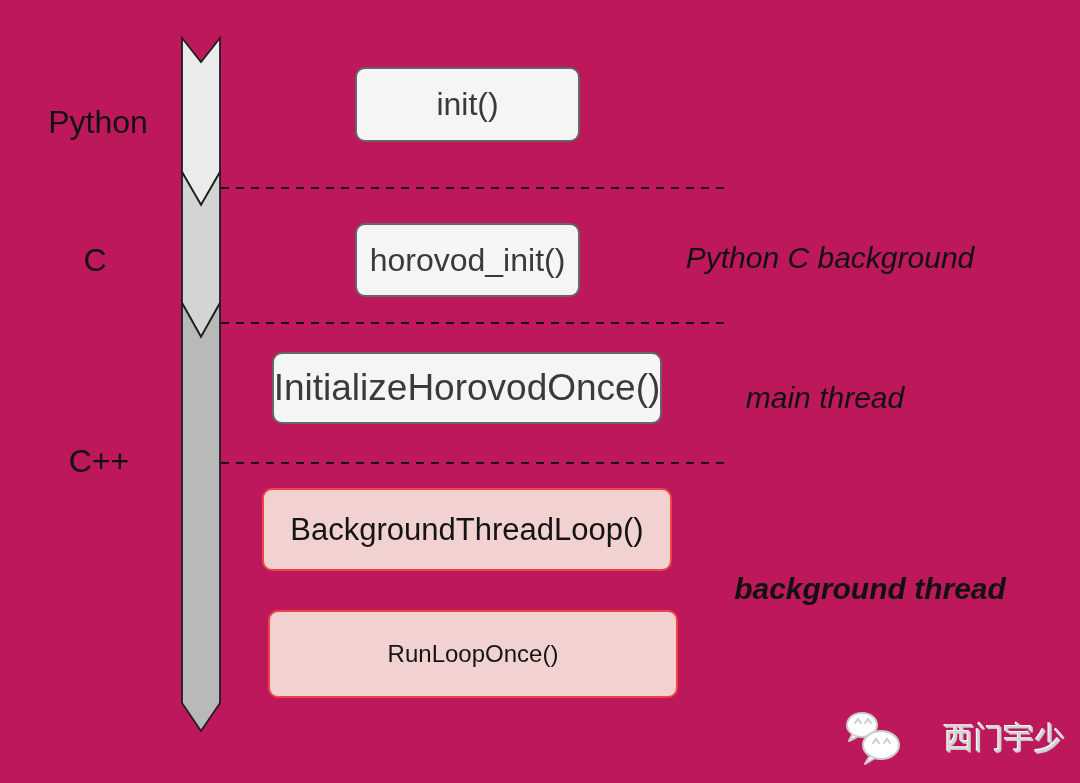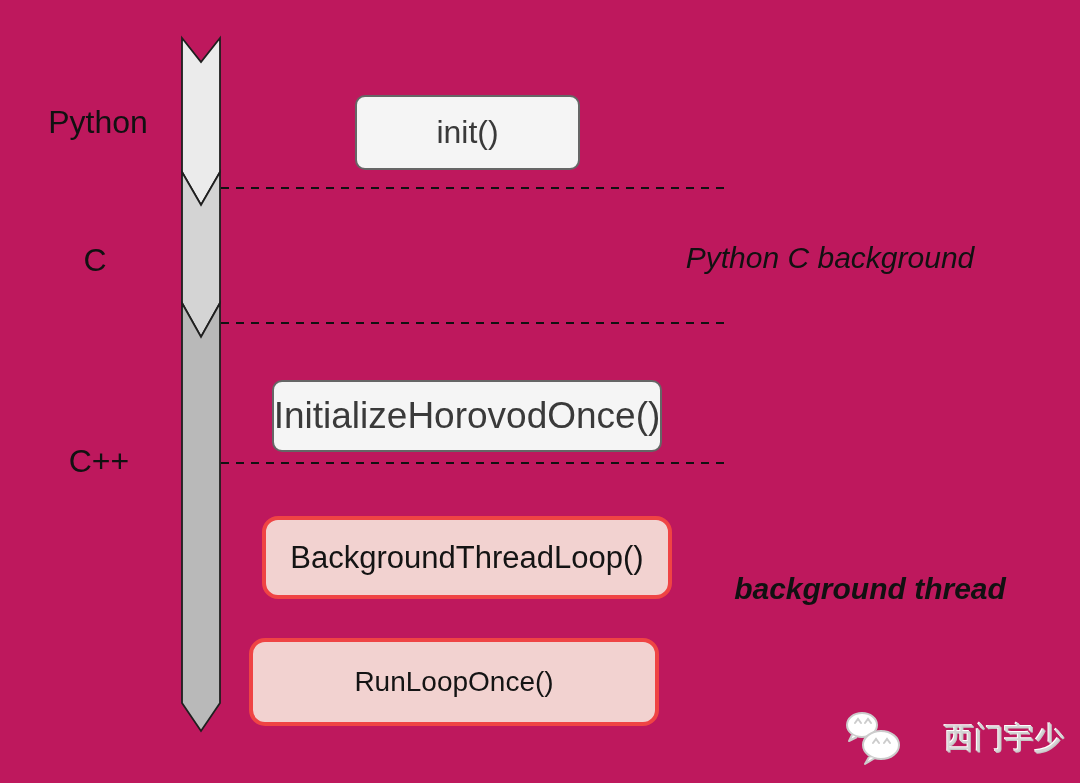--- a/index.html
+++ b/index.html
@@ -32,39 +32,38 @@
   .label-c      { left: 30px; top: 243px; }
   .label-cpp    { left: 34px; top: 444px; }
 
   .flow-box {
     position: absolute;
     display: flex;
     align-items: center;
     justify-content: center;
     box-sizing: border-box;
     white-space: nowrap;
-    margin-top: 28px;
   }
   .flow-box.gray {
     background: #f5f5f5;
     border: 2px solid #666666;
     border-radius: 10px;
     color: #3a3a3a;
   }
   .flow-box.pink {
     background: #f2d2d0;
-    border: 4px solid #ef4444;
-    border-radius: 16px;
+    border: 2px solid #ef4444;
+    border-radius: 10px;
     color: #141414;
   }
   .box-init          { left: 355px; top: 67px;  width: 225px; height: 75px; font-size: 32px; }
   .box-horovod-init  { left: 355px; top: 223px; width: 225px; height: 74px; font-size: 32px; }
   .box-init-once     { left: 272px; top: 352px; width: 390px; height: 72px; font-size: 37px; }
   .box-bg-loop       { left: 262px; top: 488px; width: 410px; height: 83px; font-size: 31px; }
-  .box-run-loop      { left: 249px; top: 610px; width: 410px; height: 88px; font-size: 28px; }
+  .box-run-loop      { left: 268px; top: 610px; width: 410px; height: 88px; font-size: 24px; }
 
   .annotation {
     position: absolute;
     width: 320px;
     text-align: center;
     font-size: 30px;
     font-style: italic;
     color: #111111;
     white-space: nowrap;
   }
@@ -107,31 +106,35 @@
     <line x1="221" y1="463" x2="727" y2="463" stroke="#111111" stroke-width="2" stroke-dasharray="8 7"></line>
   </svg>
 
   <div class="layer-label label-python">Python</div>
   <div class="layer-label label-c">C</div>
   <div class="layer-label label-cpp">C++</div>
 
   <div class="flow-box gray box-init">
     <span>init()</span>
   </div>
+  <div class="flow-box gray box-horovod-init">
+    <span>horovod_init()</span>
+  </div>
   <div class="flow-box gray box-init-once">
     <span>InitializeHorovodOnce()</span>
   </div>
   <div class="flow-box pink box-bg-loop">
     <span>BackgroundThreadLoop()</span>
   </div>
   <div class="flow-box pink box-run-loop">
     <span>RunLoopOnce()</span>
   </div>
 
   <div class="annotation ann-2">Python C background</div>
+  <div class="annotation ann-3">main thread</div>
   <div class="annotation ann-4">background thread</div>
 
   <div class="watermark">
     <svg width="64" height="58" viewBox="0 0 64 58">
 
       <ellipse cx="21" cy="16" rx="15" ry="12" fill="#ffffff" stroke="#cccccc" stroke-width="2"></ellipse>
       <path d="M11,26 L8,32 L16,28" fill="#ffffff" stroke="#cccccc" stroke-width="2" stroke-linejoin="round"></path>
       <path d="M14,14 L17,10 L20,14" fill="none" stroke="#cccccc" stroke-width="2" stroke-linecap="round"></path>
       <path d="M24,14 L27,10 L30,14" fill="none" stroke="#cccccc" stroke-width="2" stroke-linecap="round"></path>
 

